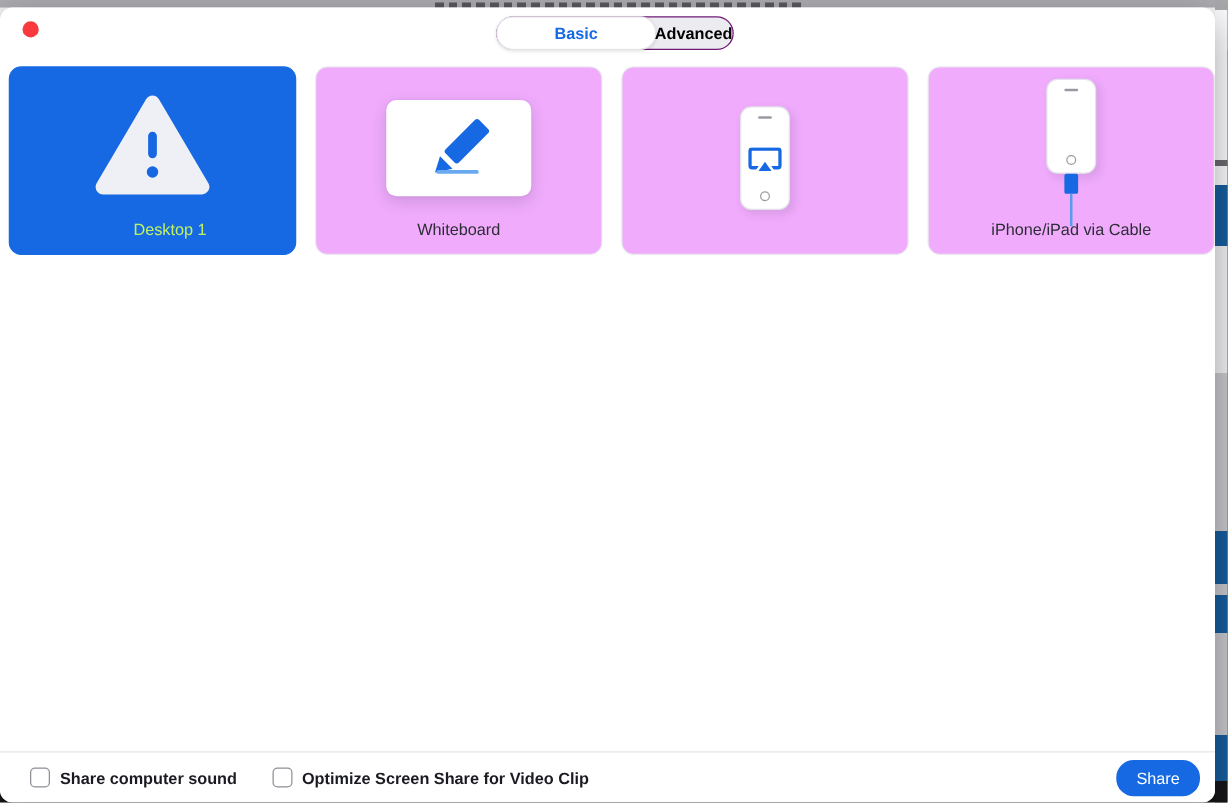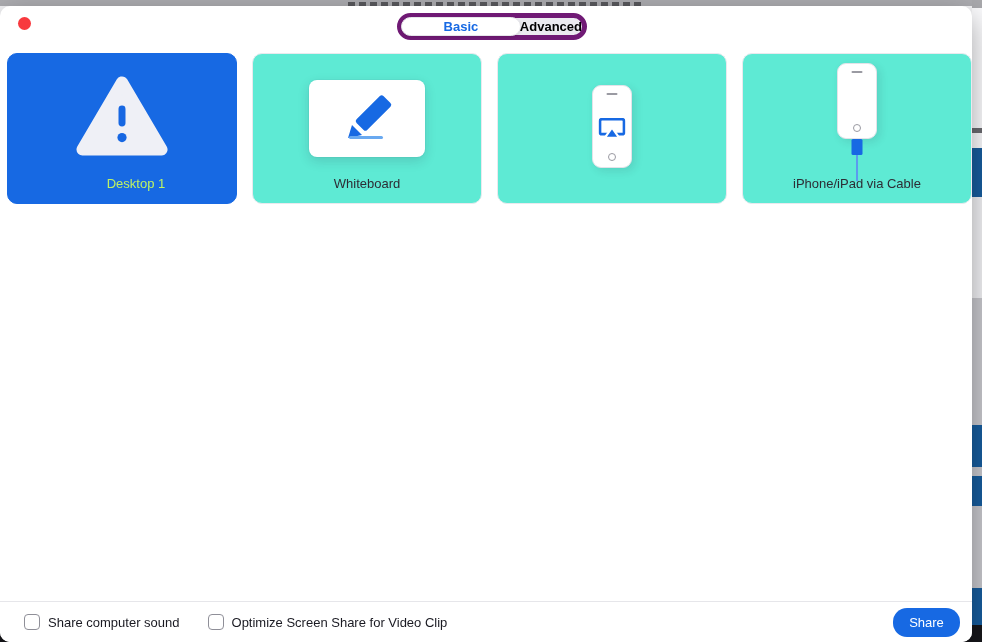--- a/index.html
+++ b/index.html
@@ -40,41 +40,41 @@
     background:#ffffff; border-radius:10px; overflow:hidden;
     box-shadow:0 10px 30px rgba(0,0,0,.35);
   }
   .titlebar { position:relative; height:42px; }
   .traffic-close {
     position:absolute; left:18px; top:11px; width:13px; height:13px;
     border-radius:50%; background:#f8393e;
   }
   .segmented {
     position:absolute; left:397px; top:7px; width:190px; height:27px;
-    background:#ebebf0; border:5px solid #701a75; border-radius:14px;
+    background:#ebebf0; border:1px solid #701a75; border-radius:14px;
     display:flex; align-items:stretch;
   }
   .segment {
     flex:1; display:flex; align-items:center; justify-content:center;
     font-size:13px; font-weight:700; color:#000000; border-radius:13px;
     cursor:default;
   }
   .segment.selected {
     background:#ffffff; color:var(--accent);
     box-shadow:0 1px 3px rgba(0,0,0,.12); border:1px solid #e6e6ea;
     margin:-1px; flex-basis:98px;
   }
   
   .tiles {
     position:absolute; left:0; top:47px; width:972px;
     display:flex; flex-wrap:wrap; column-gap:15px; row-gap:9px;
     padding-left:7px;
   }
   .tile {
-    width:230px; height:151px; border-radius:10px; background:#5eead4;
+    width:230px; height:151px; border-radius:10px; background:#f0abfc;
     border:1px solid #e9e9ee; display:flex; flex-direction:column;
     align-items:center; overflow:hidden;
   }
   .tile.selected { background:var(--accent); border-color:var(--accent); }
   .tile .icon-area { flex:1; width:100%; display:flex; align-items:center; justify-content:center; }
   .tile .tile-label {
     font-size:13px; color:#2d2d35; padding-bottom:12px; line-height:15px;
   }
   .tile.selected .tile-label { color:#bef264;margin-left:28px; }
   
@@ -113,21 +113,21 @@
   .footer {
     position:absolute; left:0; bottom:0; width:100%; height:41px;
     border-top:1px solid #e6e6ea; background:#ffffff;
     display:flex; align-items:center; padding:0 12px 0 24px;
   }
   .cb-row { display:flex; align-items:center; gap:8px; margin-right:28px; }
   .checkbox {
     width:16px; height:16px; border:1.5px solid #8f8f98; border-radius:4px;
     background:#ffffff;
   }
-  .cb-label { font-size:13px; color:#1a1a22; }
+  .cb-label { font-size:13px; color:#1a1a22;font-weight:bold; }
   .share-btn {
     margin-left:auto; min-width:67px; height:29px; border:none;
     background:var(--accent); color:#ffffff; font-family:inherit;
     font-size:13px; font-weight:400; border-radius:14px; padding:0 16px;
   }
 </style>
 </head>
 <body>
 
 <div class="bg-light"></div>

